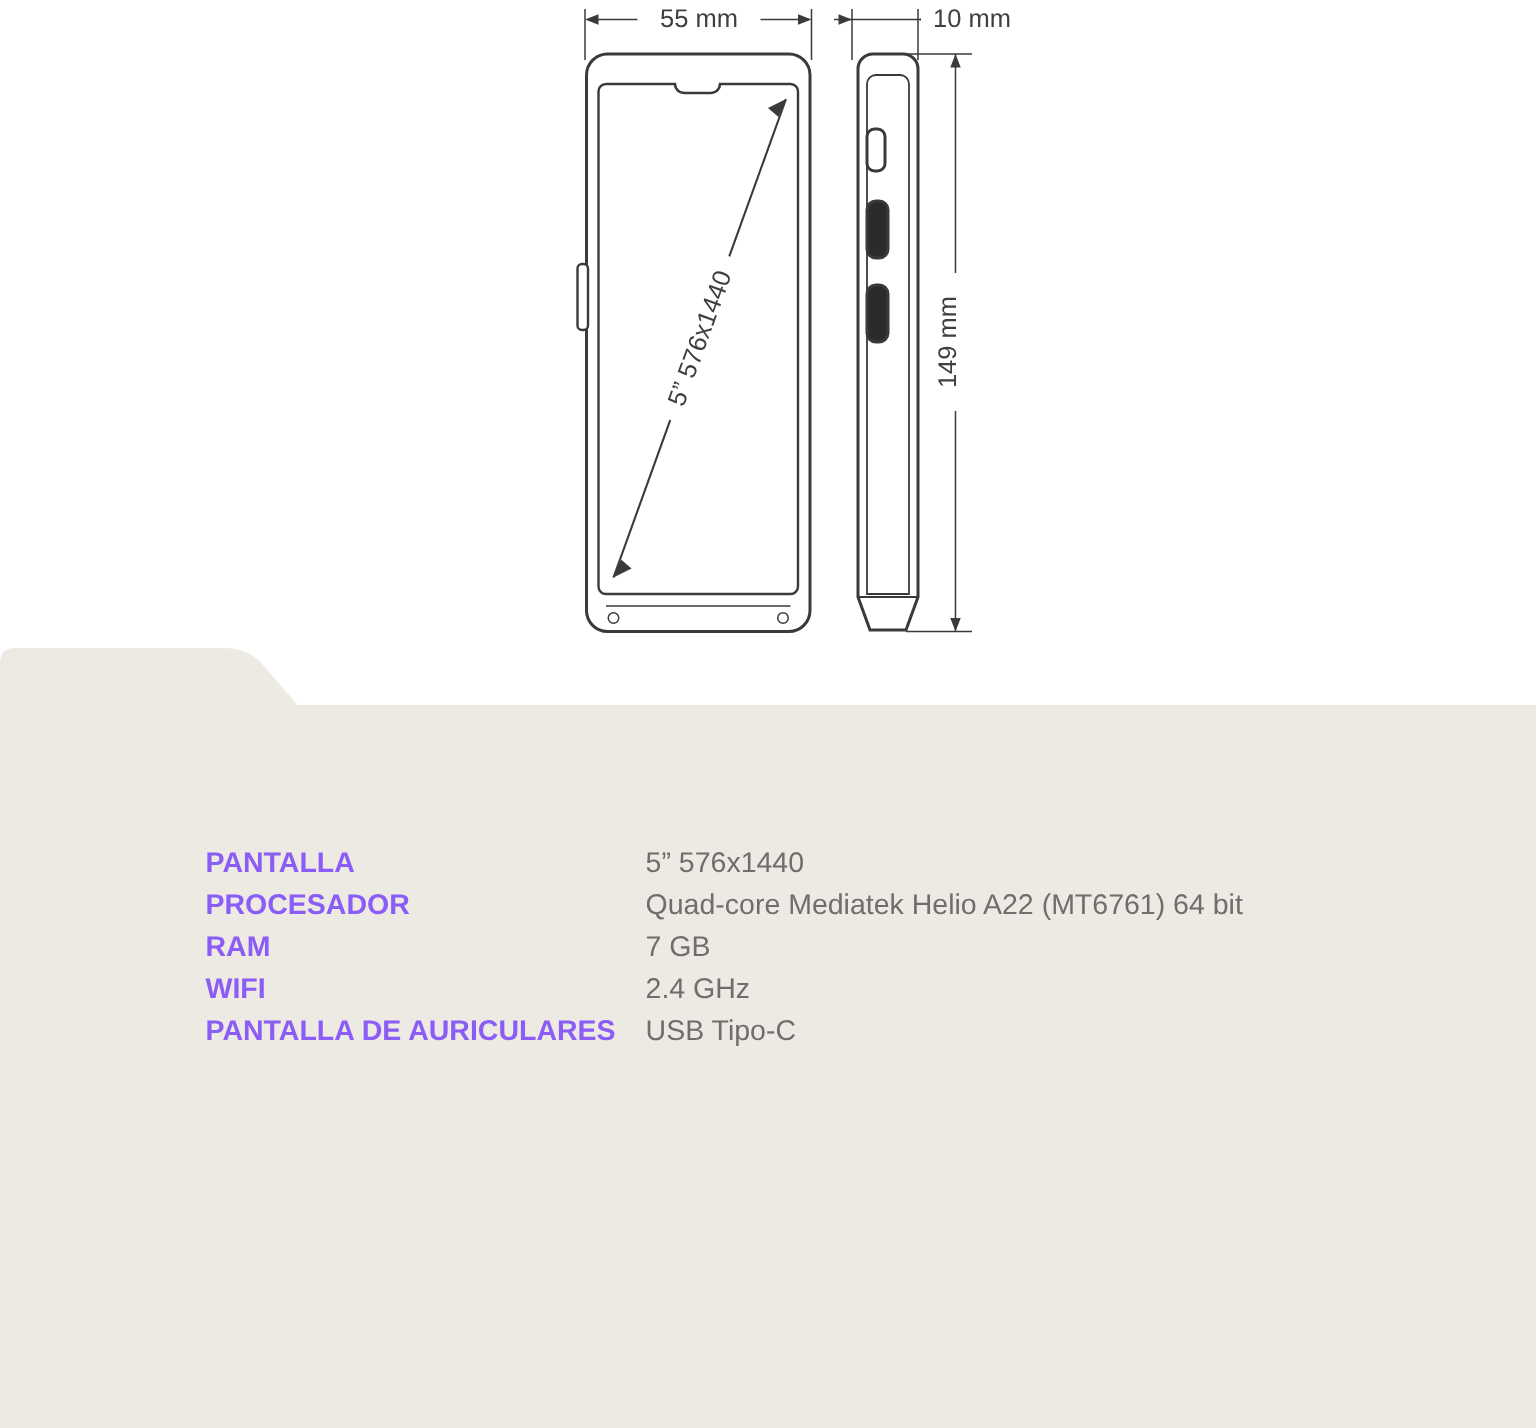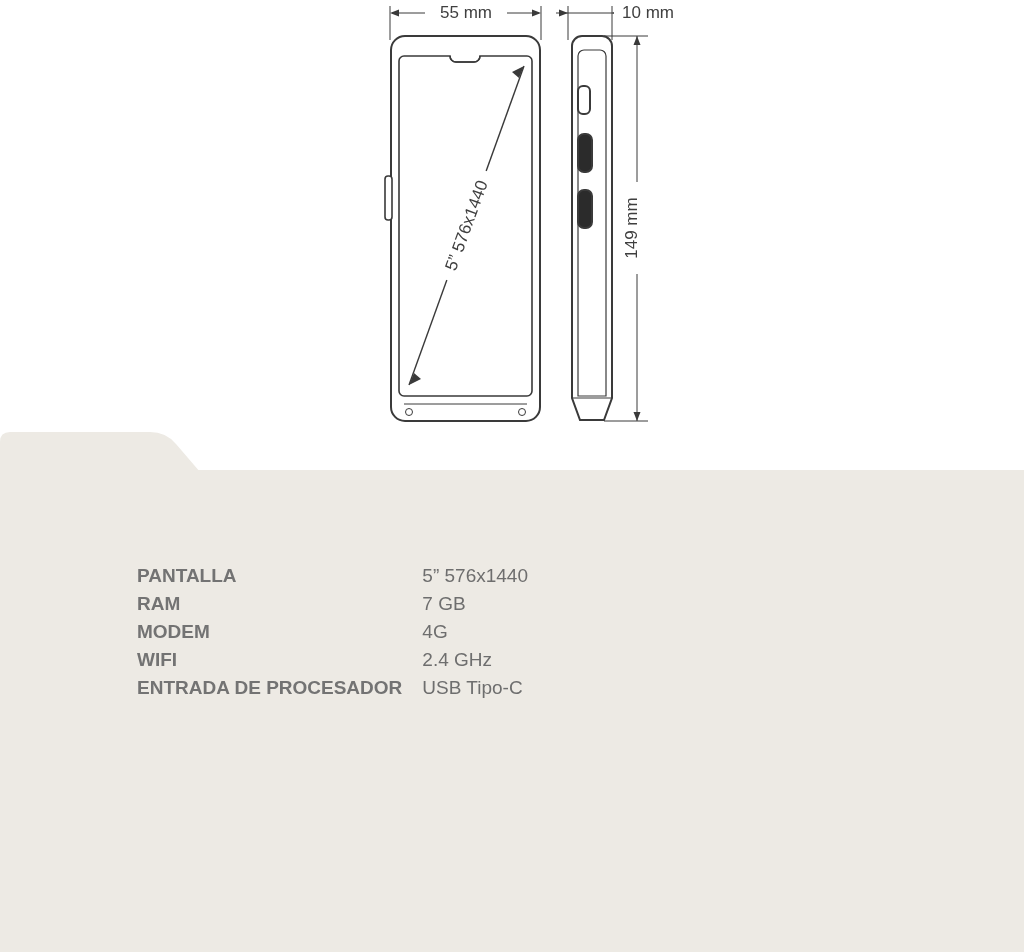--- a/index.html
+++ b/index.html
@@ -61,21 +61,21 @@
     border-collapse: collapse;
   }
   #spec-table td {
     padding: 0;
     vertical-align: baseline;
     line-height: 28px;
     font-size: 19px;
   }
   .spec-label {
     font-weight: bold;
-    color: #737373;
+    color: #8b5cf6;
     white-space: nowrap;
     padding-right: 20px !important;
     margin-left: 35px;
   }
   .spec-value {
     font-weight: normal;
     color: #6e6e6e;
     white-space: nowrap;
     padding-left: 0 !important;
   }
@@ -178,32 +178,32 @@
   </svg>
 
   <div id="spec-panel">
     <table id="spec-table">
       <tbody>
         <tr>
           <td class="spec-label">PANTALLA</td>
           <td class="spec-value val-cell">5” 576x1440</td>
         </tr>
         <tr>
+          <td class="spec-label">PROCESADOR</td>
+          <td class="spec-value val-cell">Quad-core Mediatek Helio A22 (MT6761) 64 bit</td>
+        </tr>
+        <tr>
           <td class="spec-label">RAM</td>
           <td class="spec-value val-cell">7 GB</td>
         </tr>
         <tr>
-          <td class="spec-label">MODEM</td>
-          <td class="spec-value val-cell">4G</td>
-        </tr>
-        <tr>
           <td class="spec-label">WIFI</td>
           <td class="spec-value val-cell">2.4 GHz</td>
         </tr>
         <tr>
-          <td class="spec-label">ENTRADA DE PROCESADOR</td>
+          <td class="spec-label">PANTALLA DE AURICULARES</td>
           <td class="spec-value val-cell">USB Tipo-C</td>
         </tr>
       </tbody>
     </table>
   </div>
 
 </div>
 
 </body></html>

